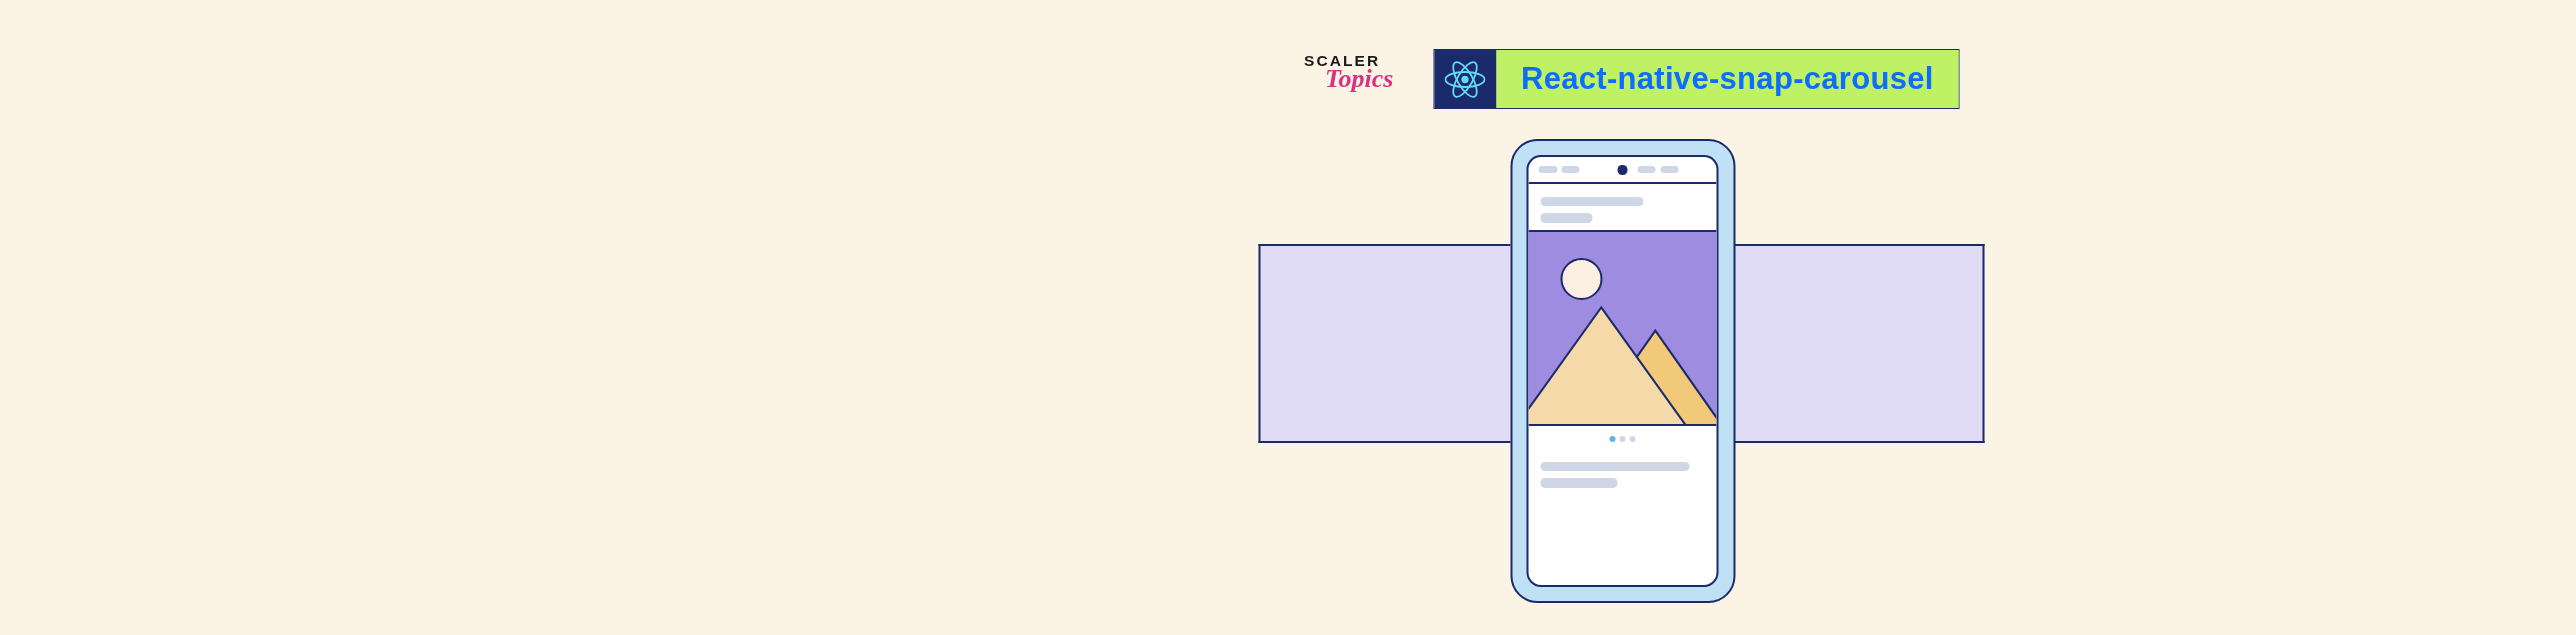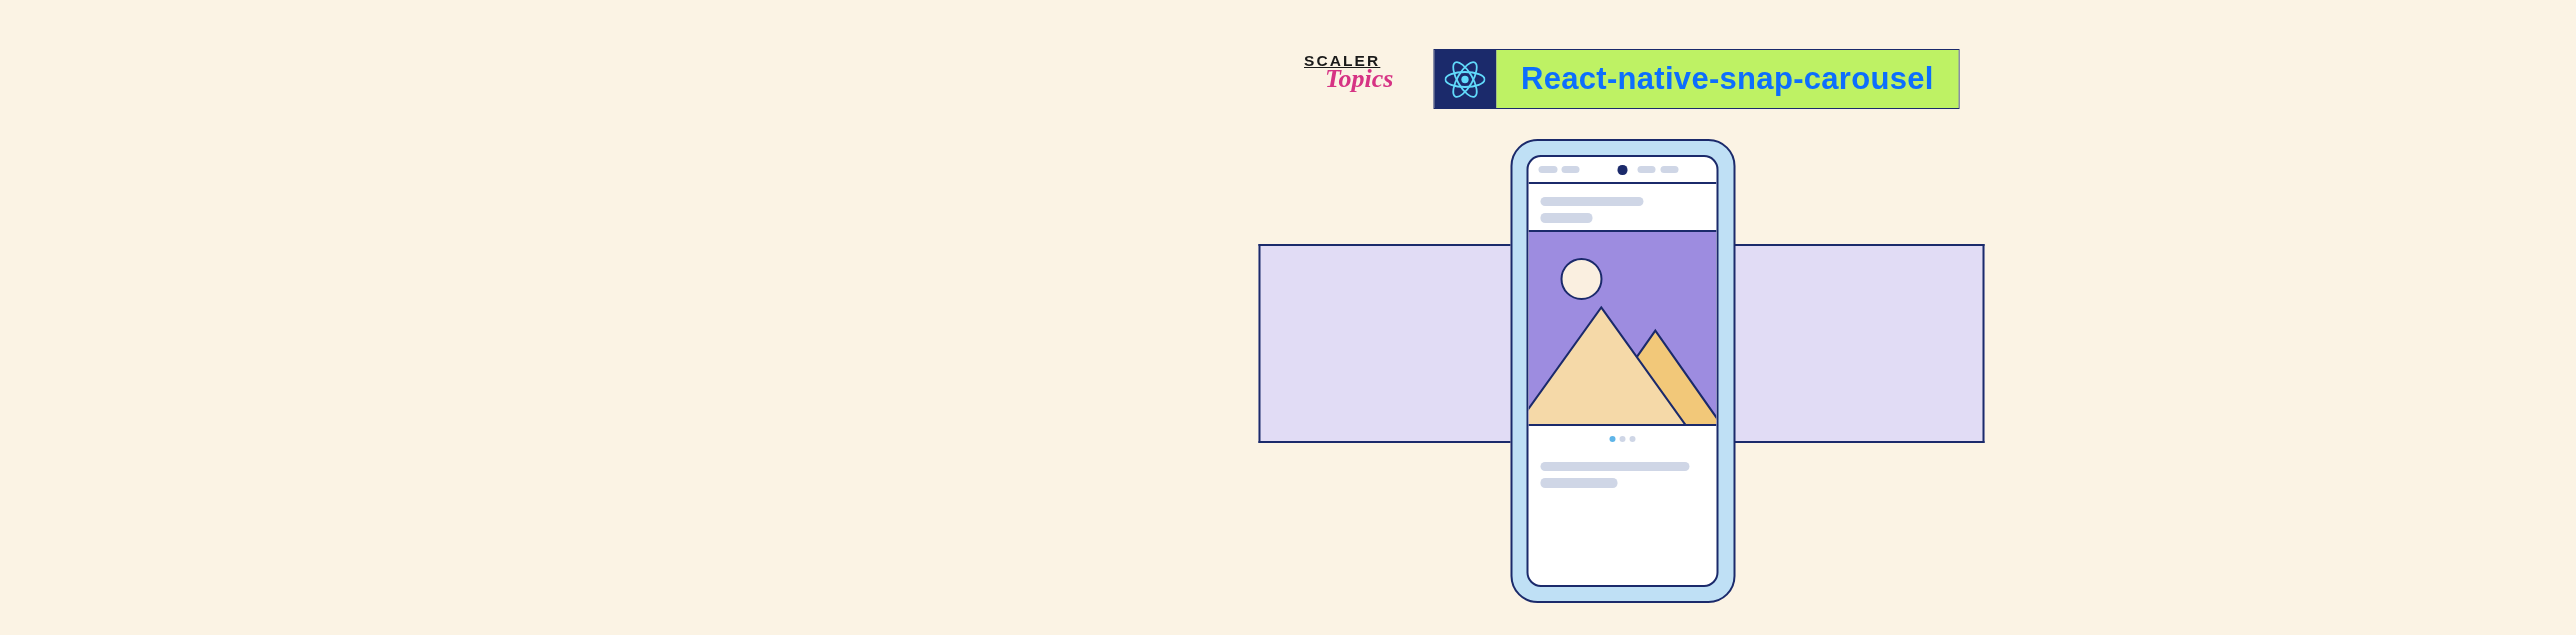--- a/index.html
+++ b/index.html
@@ -25,21 +25,20 @@
     position: absolute;
     top: 52px;
     left: 222px;
     width: 88px;
   }
   .logo-scaler {
     font-weight: 700;
     font-size: 15.5px;
     letter-spacing: 2.1px;
     color: #1a1a1a;
-    text-decoration: underline;
   }
   .logo-topics {
     font-family: 'Brush Script MT', cursive;
     font-size: 26px;
     color: #d63384;
     margin-top: -6.2px;
     margin-left: 21px;
     font-style: italic;
     font-weight: 600;
   }

